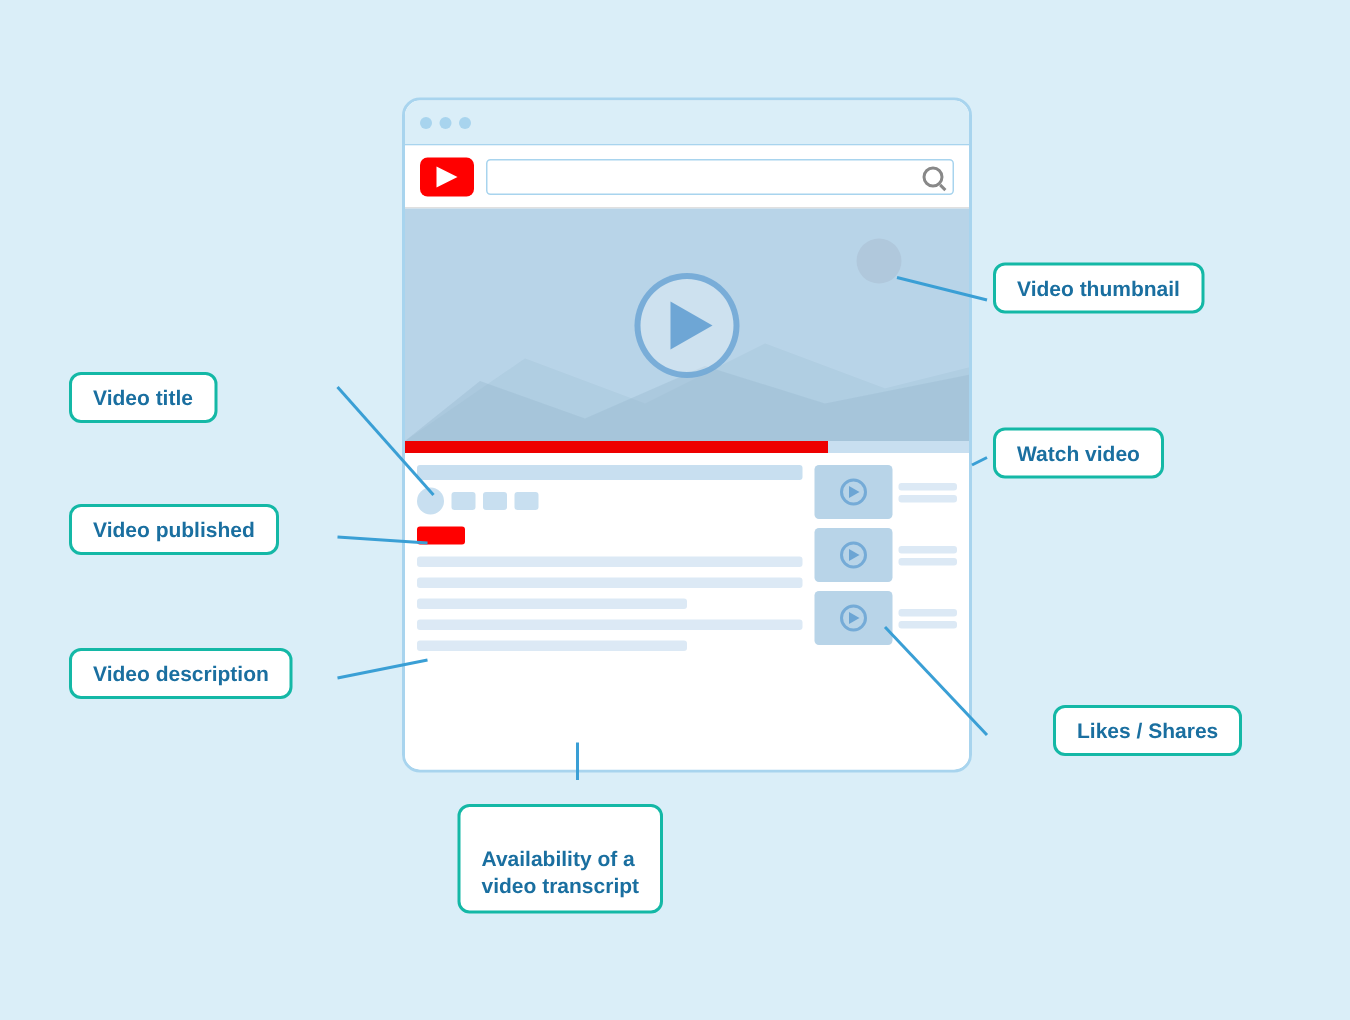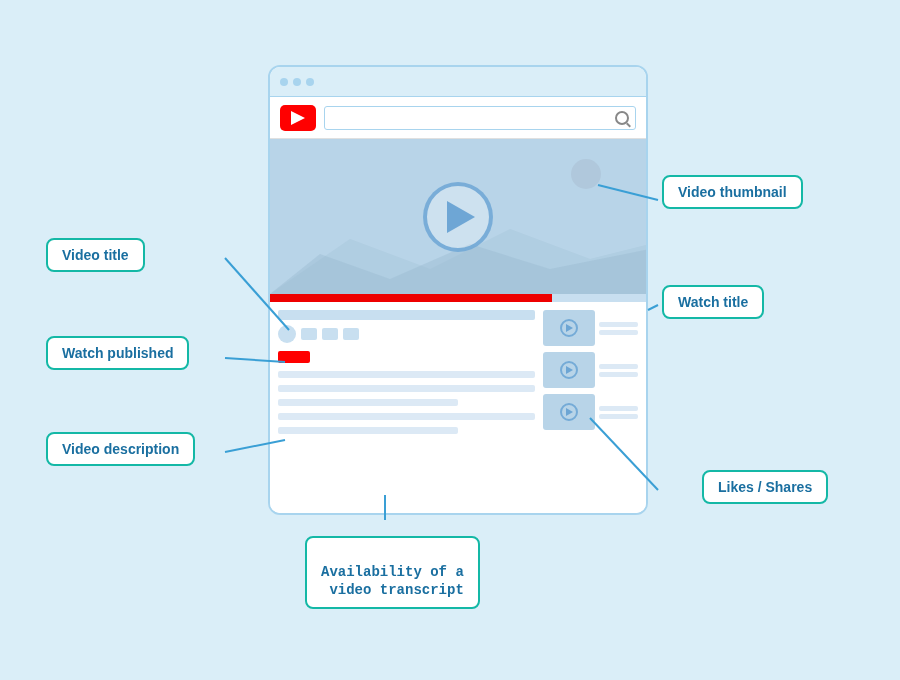--- a/index.html
+++ b/index.html
@@ -405,40 +405,40 @@
 
   <line x1="385" y1="520" x2="385" y2="495" stroke="#3a9fd5" stroke-width="2"></line>
 
   <line x1="658" y1="200" x2="598" y2="185" stroke="#3a9fd5" stroke-width="2"></line>
 
   <line x1="658" y1="305" x2="648" y2="310" stroke="#3a9fd5" stroke-width="2"></line>
 
   <line x1="658" y1="490" x2="590" y2="418" stroke="#3a9fd5" stroke-width="2"></line>
 </svg>
 
-<div class="label-box" style="left:46px; top:238px;">
+<div class="label-box" style="left:46px; top:248px;">
   <span>Video title</span>
 </div>
 
 <div class="label-box" style="left:46px; top:336px;">
-  <span>Watch published</span>
+  <span>Video published</span>
 </div>
 
 <div class="label-box" style="left:46px; top:432px;text-align:right;">
   <span>Video description</span>
 </div>
 
-<div class="label-box" style="left:305px; top:536px; text-align:right; white-space:pre-line; line-height:1.3;font-family:Liberation Mono, monospace;">
+<div class="label-box" style="left:305px; top:536px; text-align:left; white-space:pre-line; line-height:1.3;">
   <span style="white-space:pre-line;">Availability of a
 video transcript</span>
 </div>
 
 <div class="label-box" style="left:662px; top:175px;">
   <span>Video thumbnail</span>
 </div>
 
 <div class="label-box" style="left:662px; top:285px;">
-  <span>Watch title</span>
+  <span>Watch video</span>
 </div>
 
 <div class="label-box" style="left:662px; top:470px;margin-left:40px;">
   <span>Likes / Shares</span>
 </div>
 
 </body></html>

